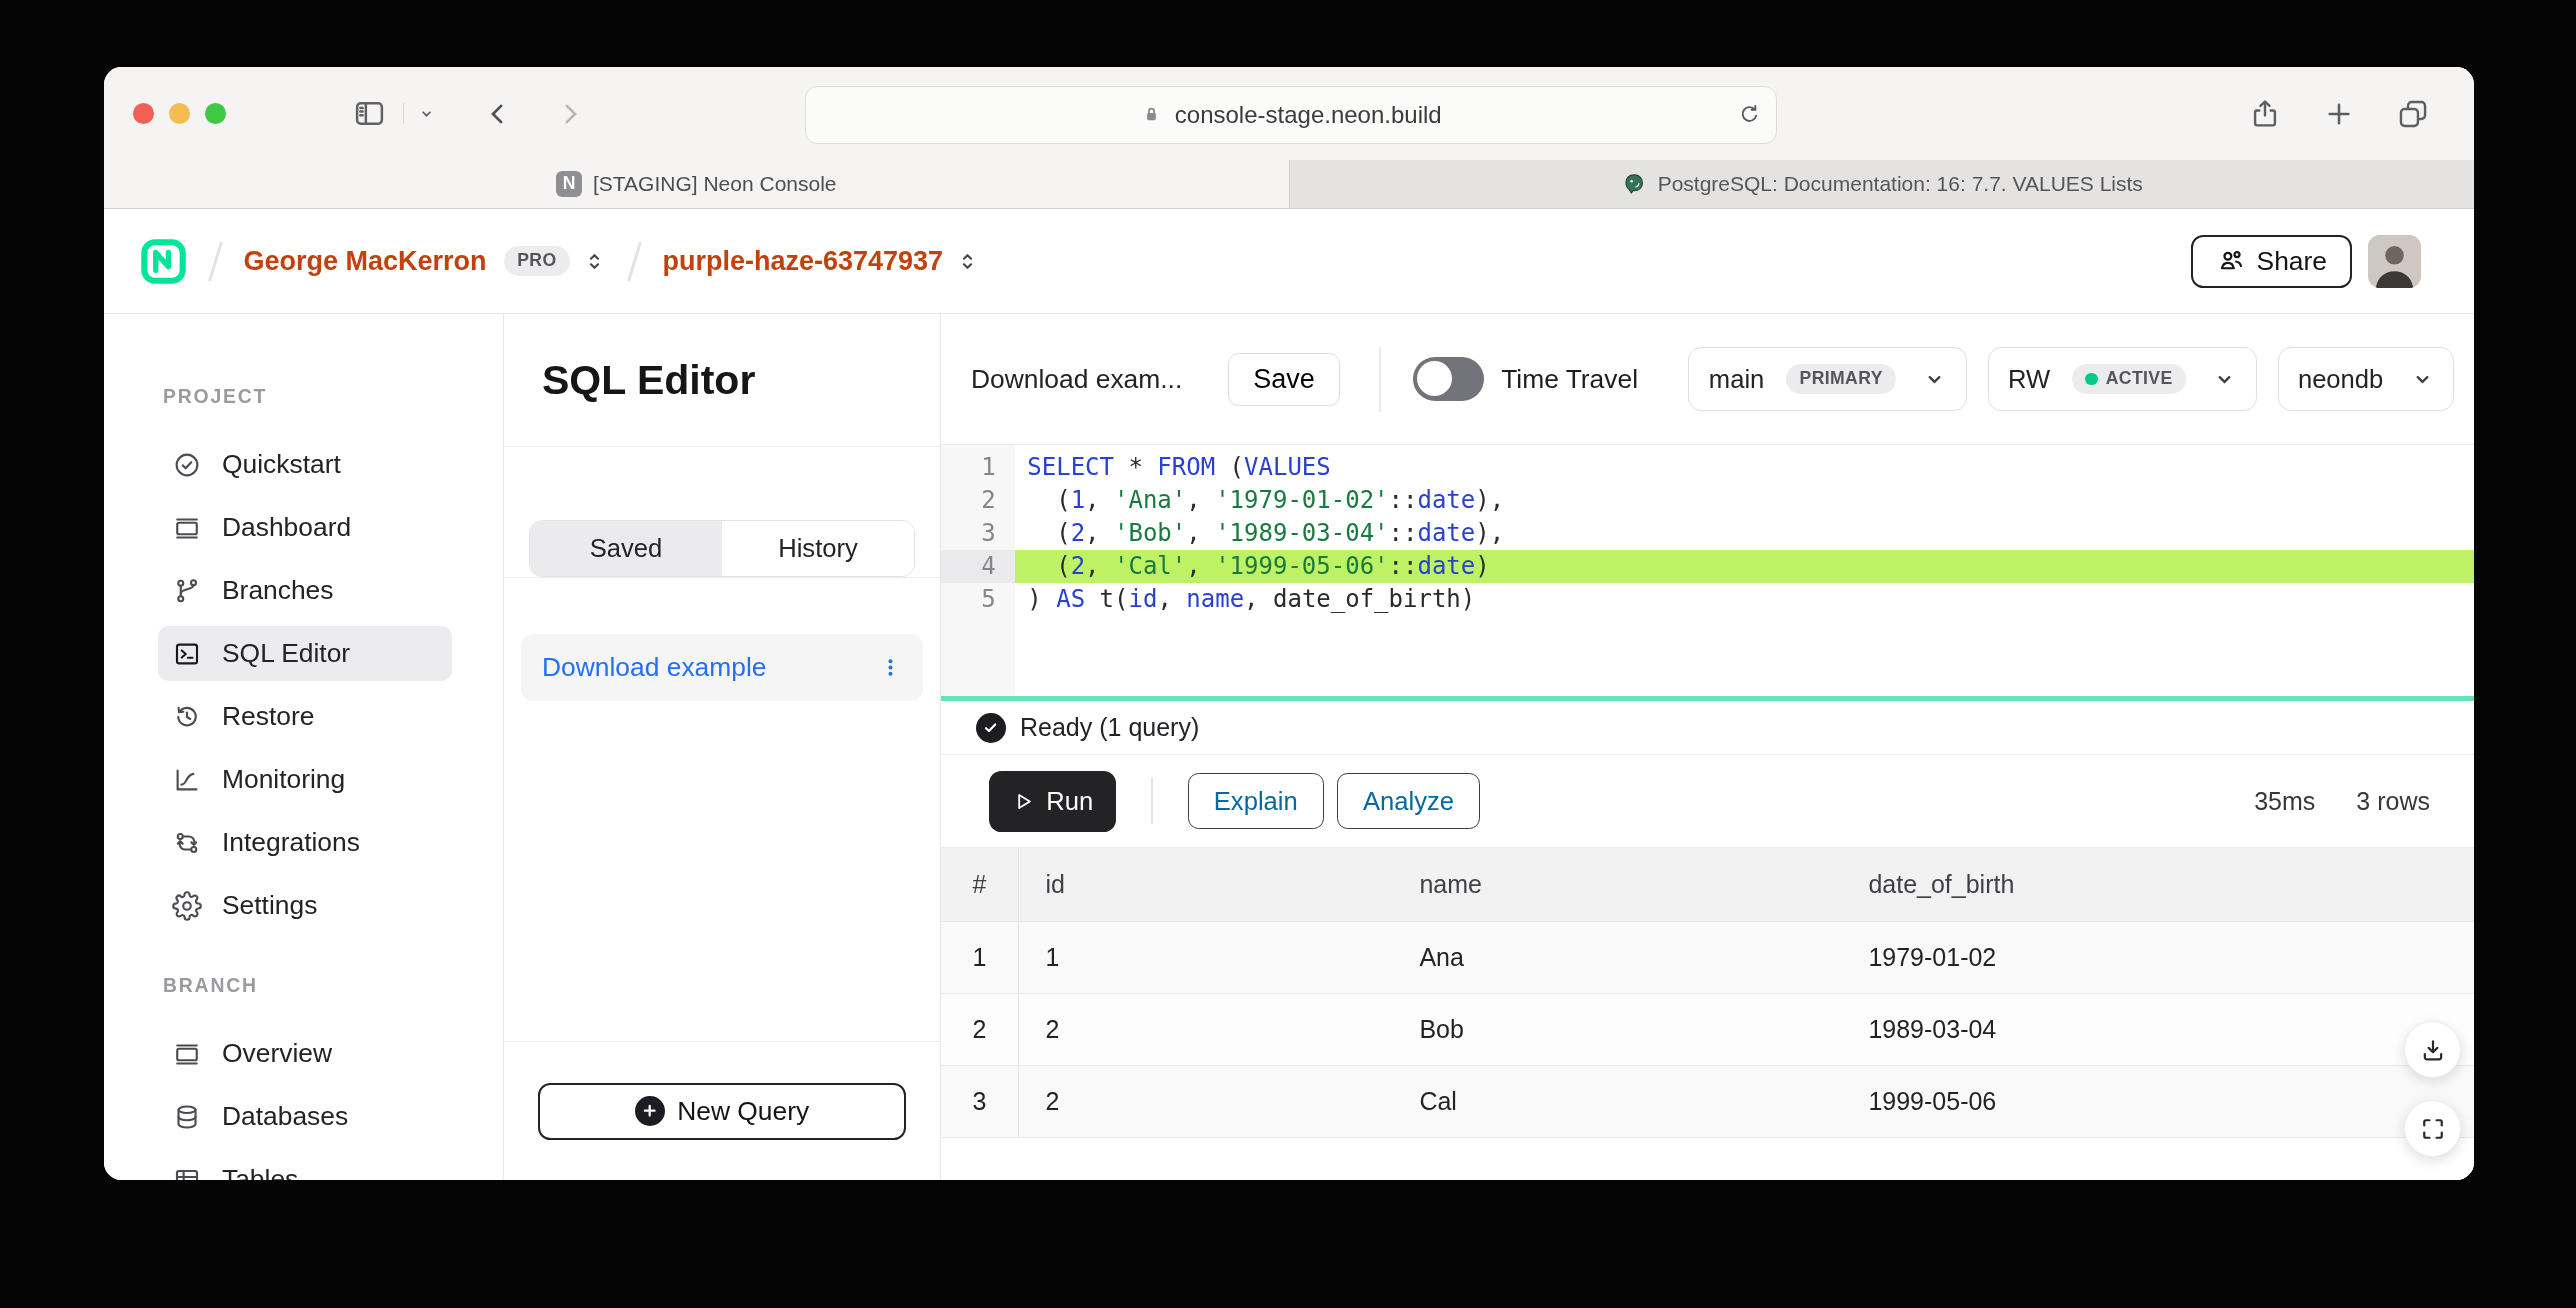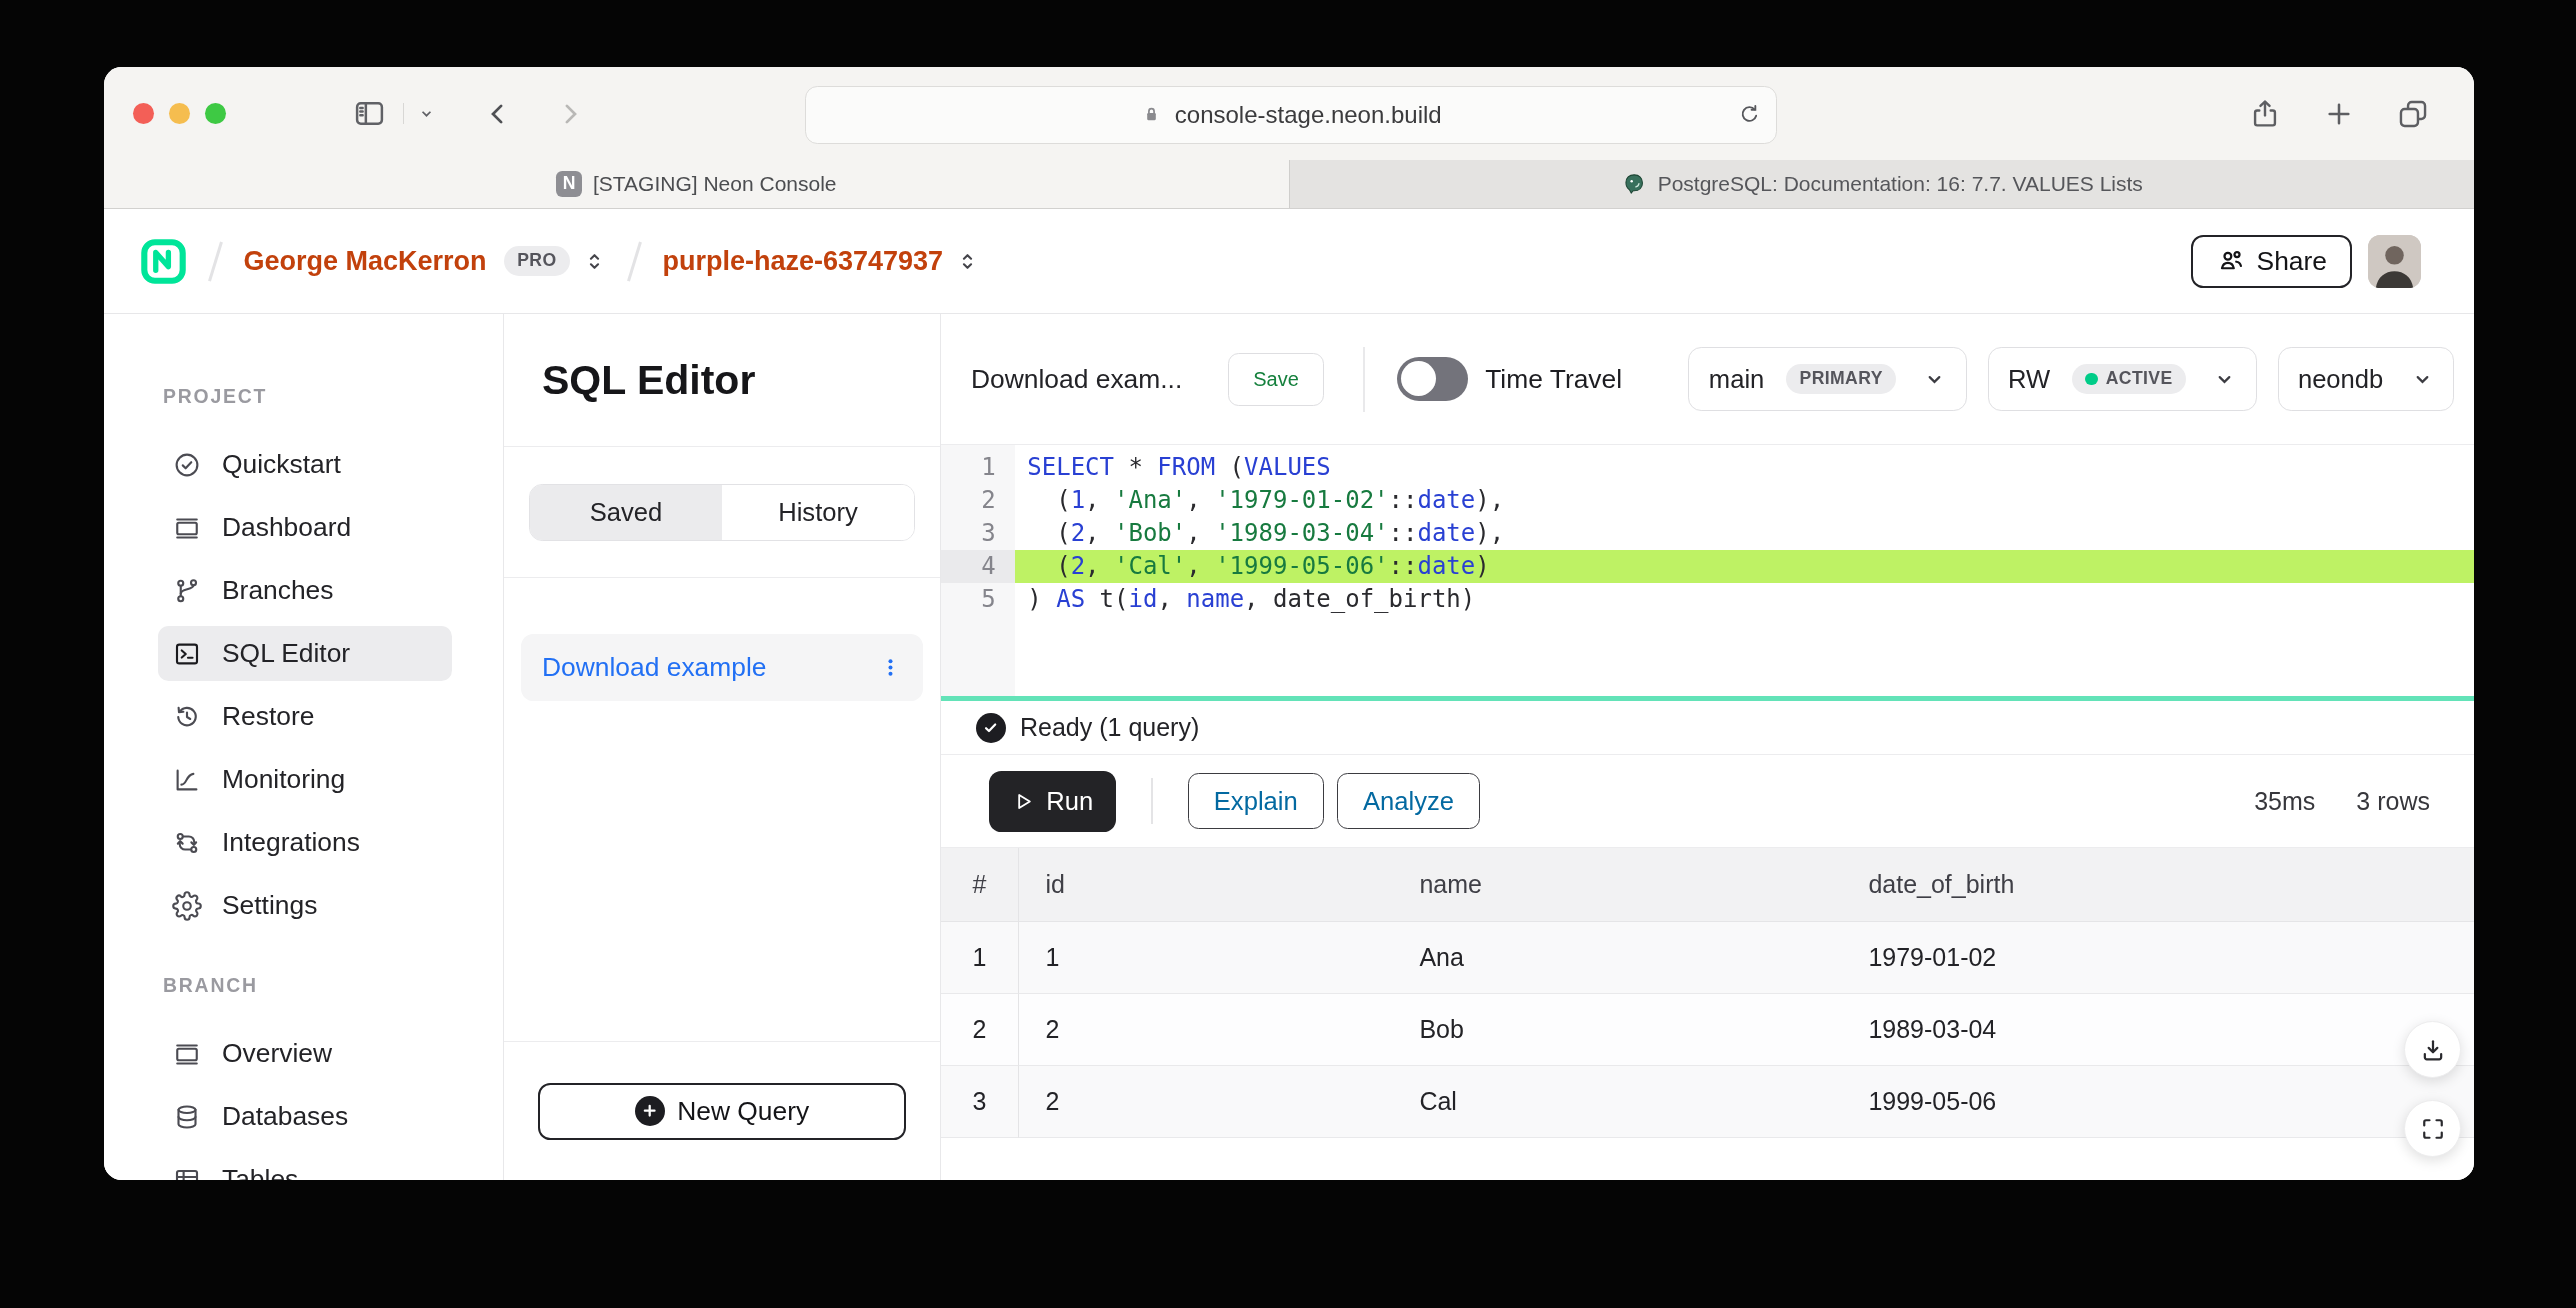--- a/index.html
+++ b/index.html
@@ -42,36 +42,36 @@
   .side-item .pill{position:absolute;left:54px;top:4.4px;width:294px;height:55px;border-radius:10.6px;background:transparent;}
   .side-item.active .pill{background:#ececee;}
   .side-item .icn{position:absolute;left:68px;color:#4b4b52;}
   .side-item span.lbl{position:absolute;left:118px;}
   .side-item.active span.lbl{font-weight:500;}
   .side-item.active .icn{color:#1a1a1e;}
 
   
   .qpanel{width:436px;flex:none;border-right:0.9px solid #e8e8ea;display:flex;flex-direction:column;min-height:0;}
   .qp-title{height:132px;flex:none;border-bottom:0.9px solid #ececee;display:flex;align-items:center;padding-left:38px;font-size:41px;font-weight:600;color:#161619;}
-  .qp-tabs{height:130px;flex:none;border-bottom:0.9px solid #ececee;display:flex;align-items:center;justify-content:center;}
+  .qp-tabs{height:130px;flex:none;border-bottom:0.9px solid #ececee;display:flex;align-items:flex-end;justify-content:center;}
   .seg{width:384px;height:55px;border:1.3px solid #e2e2e5;border-radius:13.2px;display:flex;overflow:hidden;background:#fff;}
   .seg button{flex:1;border:0;background:#fff;font-family:inherit;font-size:25.6px;color:#232327;cursor:pointer;}
   .seg button.on{background:#ebebed;}
   .qp-list{flex:1;padding:56px 17px 0;min-height:0;}
   .saved-row{height:67px;border-radius:12.3px;background:#f5f5f6;display:flex;align-items:center;padding:0 21px;color:#2270f4;font-size:26.4px;}
   .saved-row .kebab{margin-left:auto;color:#2270f4;}
   .qp-bottom{height:138px;flex:none;border-top:0.9px solid #ececee;display:flex;align-items:center;justify-content:center;}
   .newq-btn{width:368px;height:57px;border:2.2px solid #232327;border-radius:12.3px;background:#fff;display:flex;align-items:center;justify-content:center;gap:12.3px;font-family:inherit;font-size:26.4px;font-weight:500;color:#141417;}
   .plus-circle{width:30px;height:30px;border-radius:50%;background:#1d1d21;color:#fff;display:flex;align-items:center;justify-content:center;}
 
   
   .main{flex:1;display:flex;flex-direction:column;min-width:0;}
   .ed-topbar{height:130px;flex:none;border-bottom:0.9px solid #ececee;display:flex;align-items:center;padding:0 20px 0 30px;}
   .ed-title{font-size:26.4px;color:#232327;white-space:nowrap;}
-  .save-btn{margin-left:46px;height:53px;padding:0 24px;border:1.3px solid #dedee1;border-radius:10.6px;background:#fff;color:#15803d;font-size:20px;font-family:inherit;}
+  .save-btn{margin-left:46px;height:53px;padding:0 24px;border:1.3px solid #dedee1;border-radius:10.6px;background:#fff;color:#000000;font-size:27px;font-family:inherit;}
   .ed-vsep{width:1.8px;height:65px;background:#e9e9eb;margin:0 32px 0 39px;}
   .toggle{width:71px;height:44px;border-radius:881px;background:#73737b;position:relative;flex:none;}
   .toggle .knob{position:absolute;left:4.4px;top:4.4px;width:35px;height:35px;border-radius:50%;background:#fff;}
   .tt-label{font-size:26.4px;color:#1d1d21;margin-left:17.6px;white-space:nowrap;}
   .selects{margin-left:auto;display:flex;align-items:center;gap:21px;}
   .select{height:62px;border:1.3px solid #dfdfe2;border-radius:13.2px;background:#fff;display:flex;align-items:center;padding:0 19.4px;gap:22px;font-size:25.6px;color:#232327;white-space:nowrap;}
   .select .chev{color:#3c3c42;margin-left:5.3px;}
   .dot{width:12.3px;height:12.3px;border-radius:50%;display:inline-block;margin-right:8px;}
 
   .editor{height:251px;flex:none;position:relative;background:#fff;overflow:hidden;}

